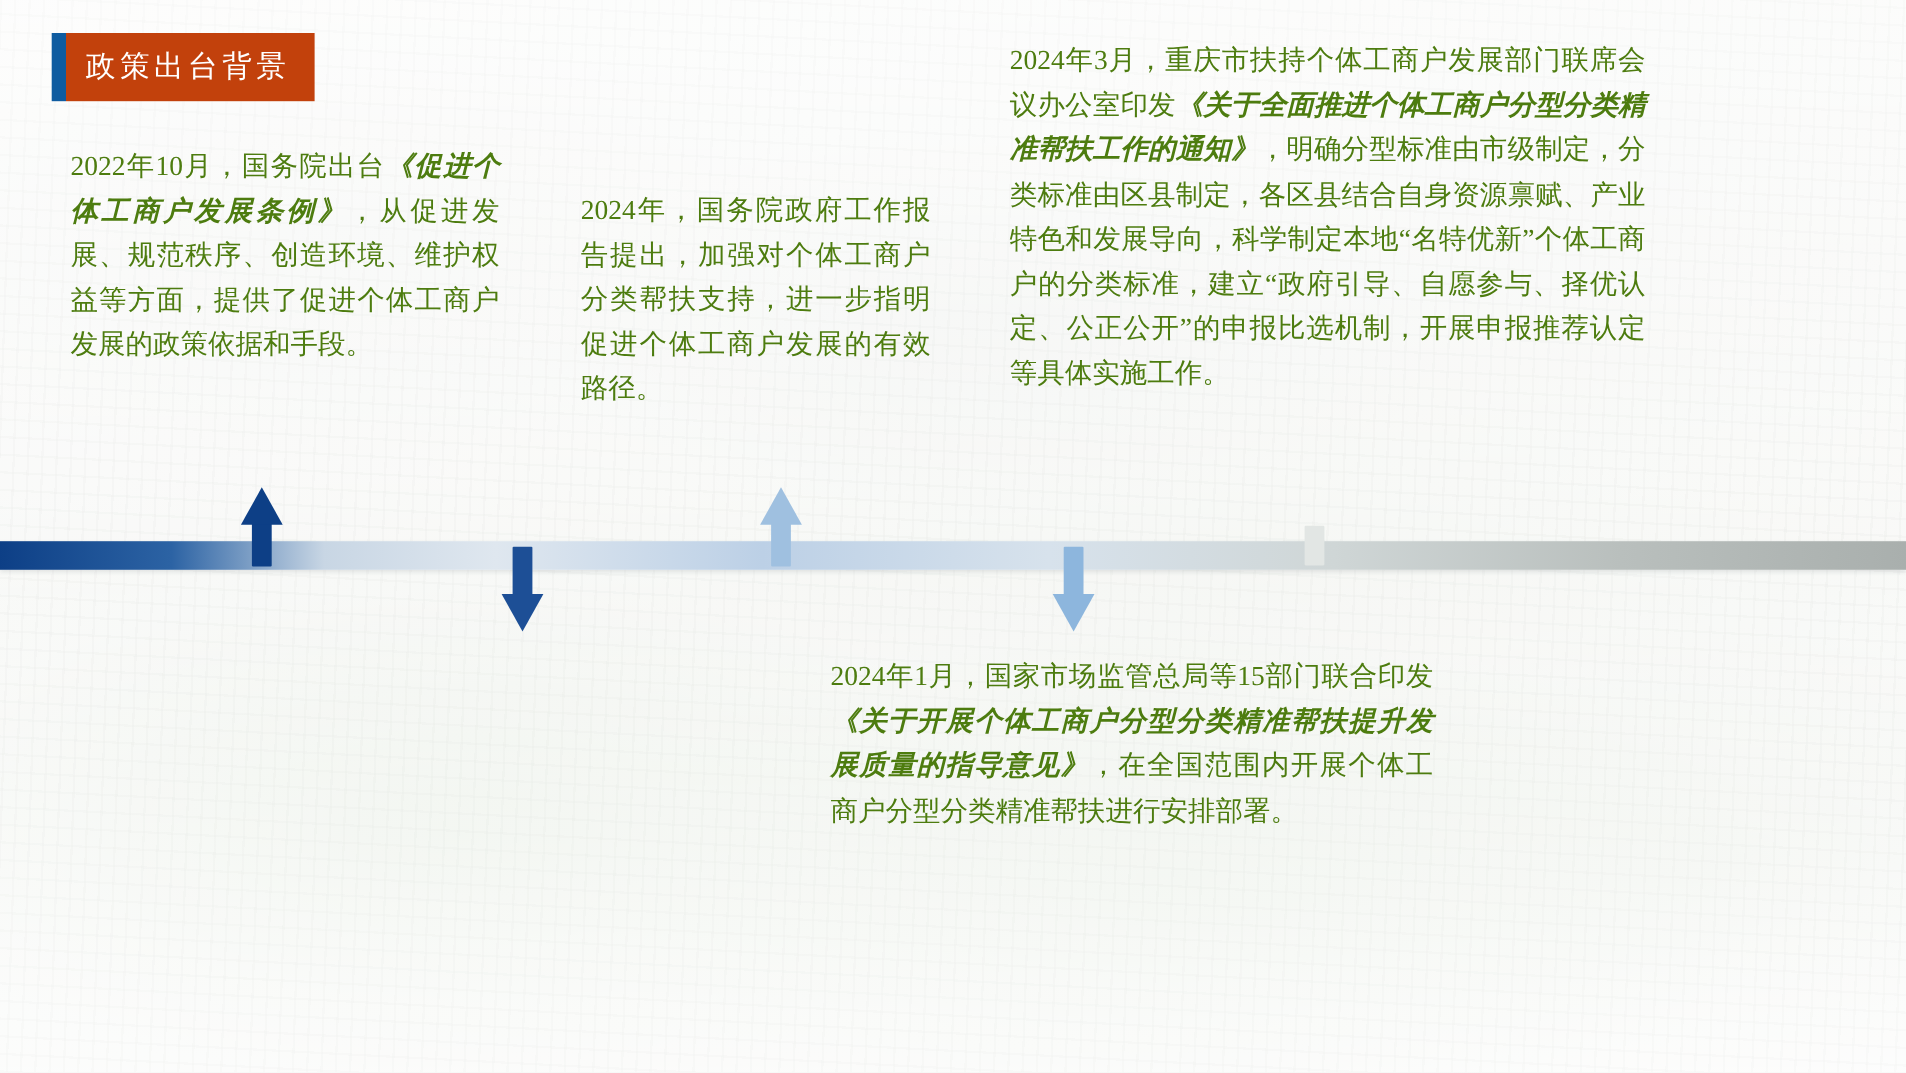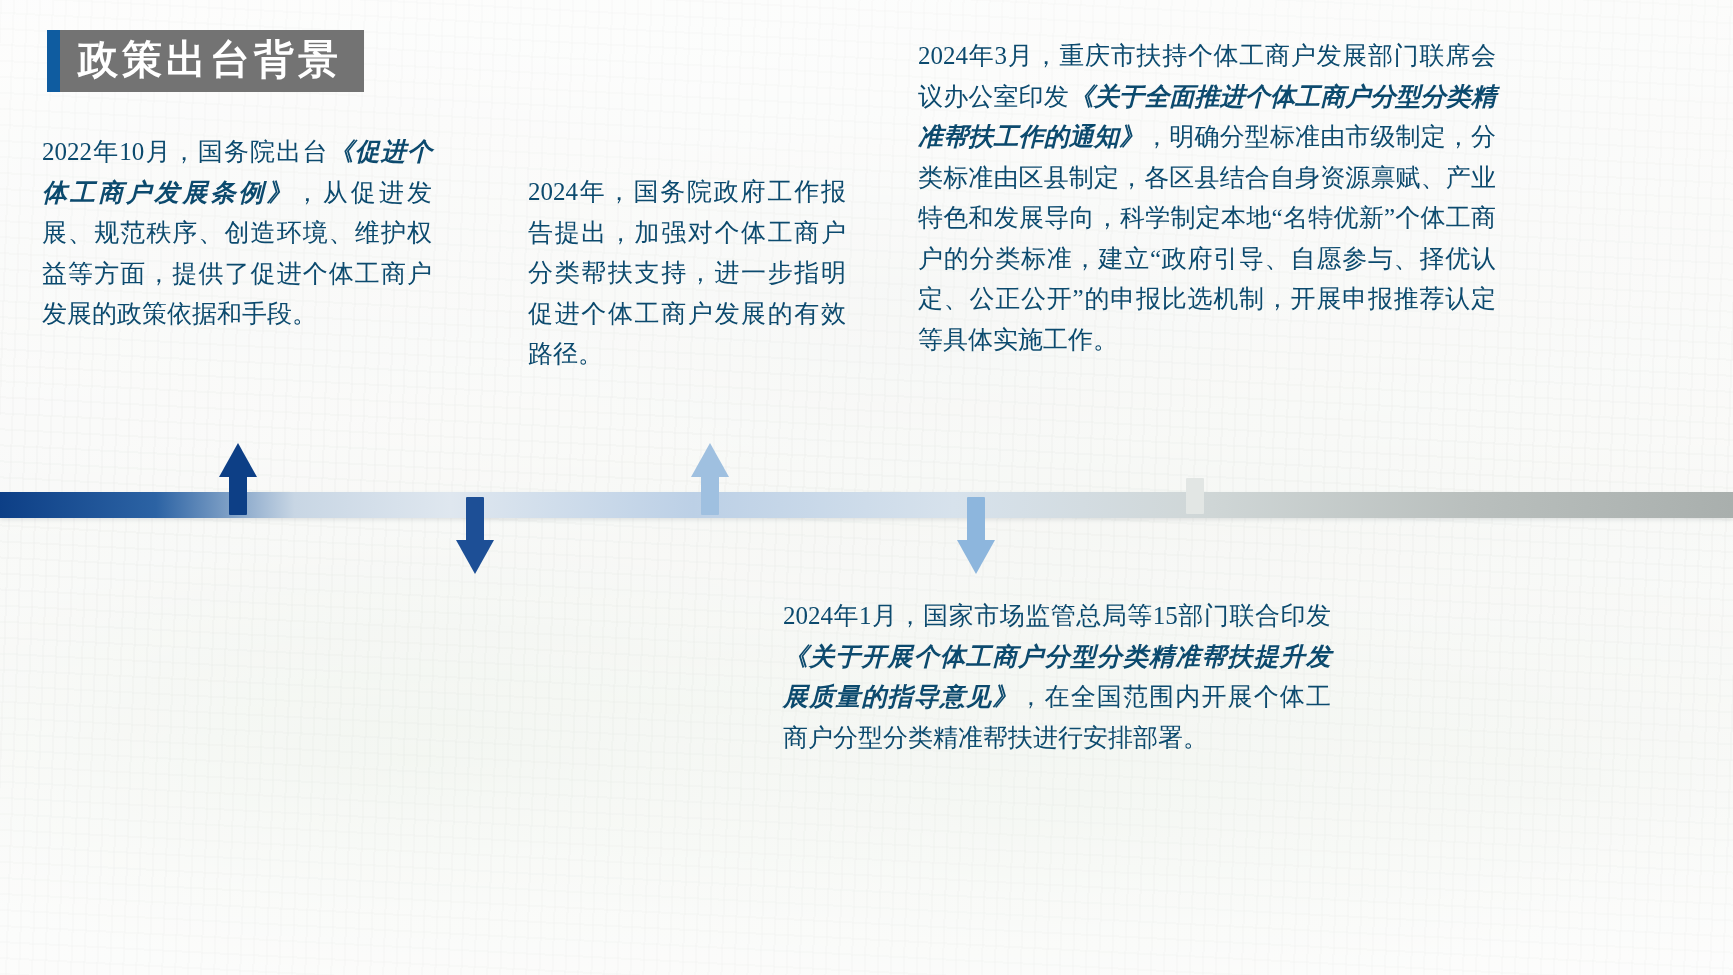--- a/index.html
+++ b/index.html
@@ -50,25 +50,25 @@
     top: 30px;
     display: flex;
     align-items: stretch;
     height: 62px;
   }
   .title-bar {
     width: 13px;
     background: #0f5ca0;
   }
   .title-box {
-    background: #737373;
+    background: #c2410c;
     color: #ffffff;
-    font-size: 40px;
+    font-size: 27px;
     letter-spacing: 4px;
-    font-weight: 700;
+    font-weight: 400;
     padding: 4px 22px 6px 18px;
     display: flex;
     align-items: center;
     line-height: 1;
   }
 
   
   .axis {
     position: absolute;
     left: 0;
@@ -107,36 +107,36 @@
     border-right: 19px solid transparent;
   }
   .arrow-down {
     border-left: 19px solid transparent;
     border-right: 19px solid transparent;
   }
 
   
   .blk {
     position: absolute;
-    color: #0c4a6e;
+    color: #4d7c0f;
     font-size: 25px;
     line-height: 1.62;
     text-align: justify;
     text-justify: inter-ideograph;
   }
   .blk .bi {
     font-weight: 700;
     font-style: italic;
   }
 
-  #b1 { left: 42px;  top: 132px;  width: 390px; font-family: Liberation Serif, serif; }
+  #b1 { left: 64px;  top: 132px;  width: 390px; font-family: Liberation Serif, serif; }
   #b2 { left: 528px; top: 172px;  width: 318px; }
   #b3 { left: 918px; top: 36px;   width: 578px; }
   #b4 { left: 240px; top: 596px;  width: 392px; }
-  #b5 { left: 783px; top: 596px;  width: 548px; }
+  #b5 { left: 755px; top: 596px;  width: 548px; }
 </style>
 </head>
 <body>
 
 <div id="page">
 
   <div class="bg"></div>
   <div class="bg-texture"></div>
   <div class="bg-veil"></div>
 

